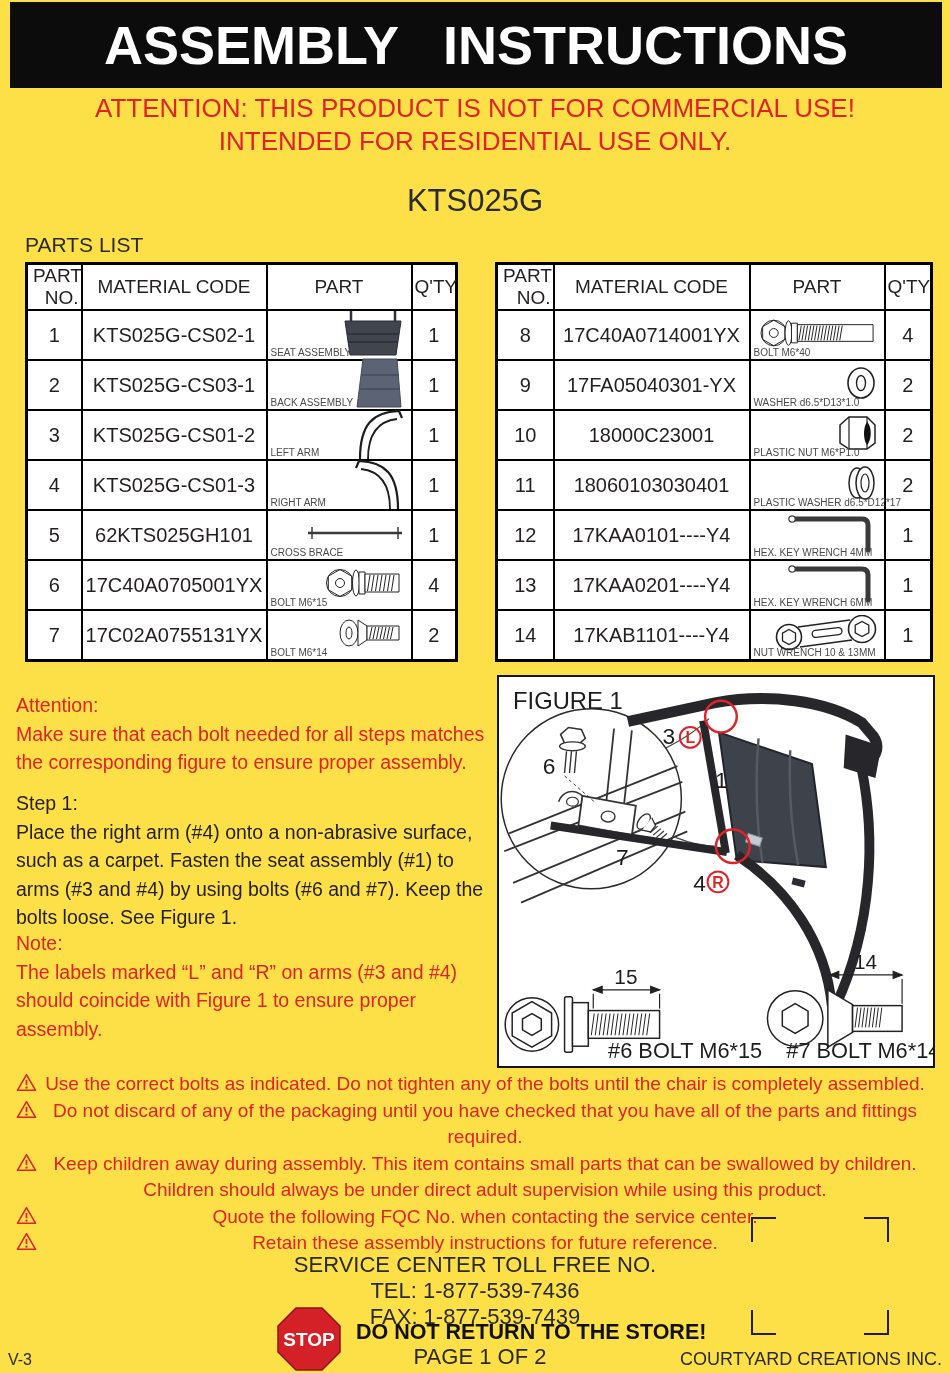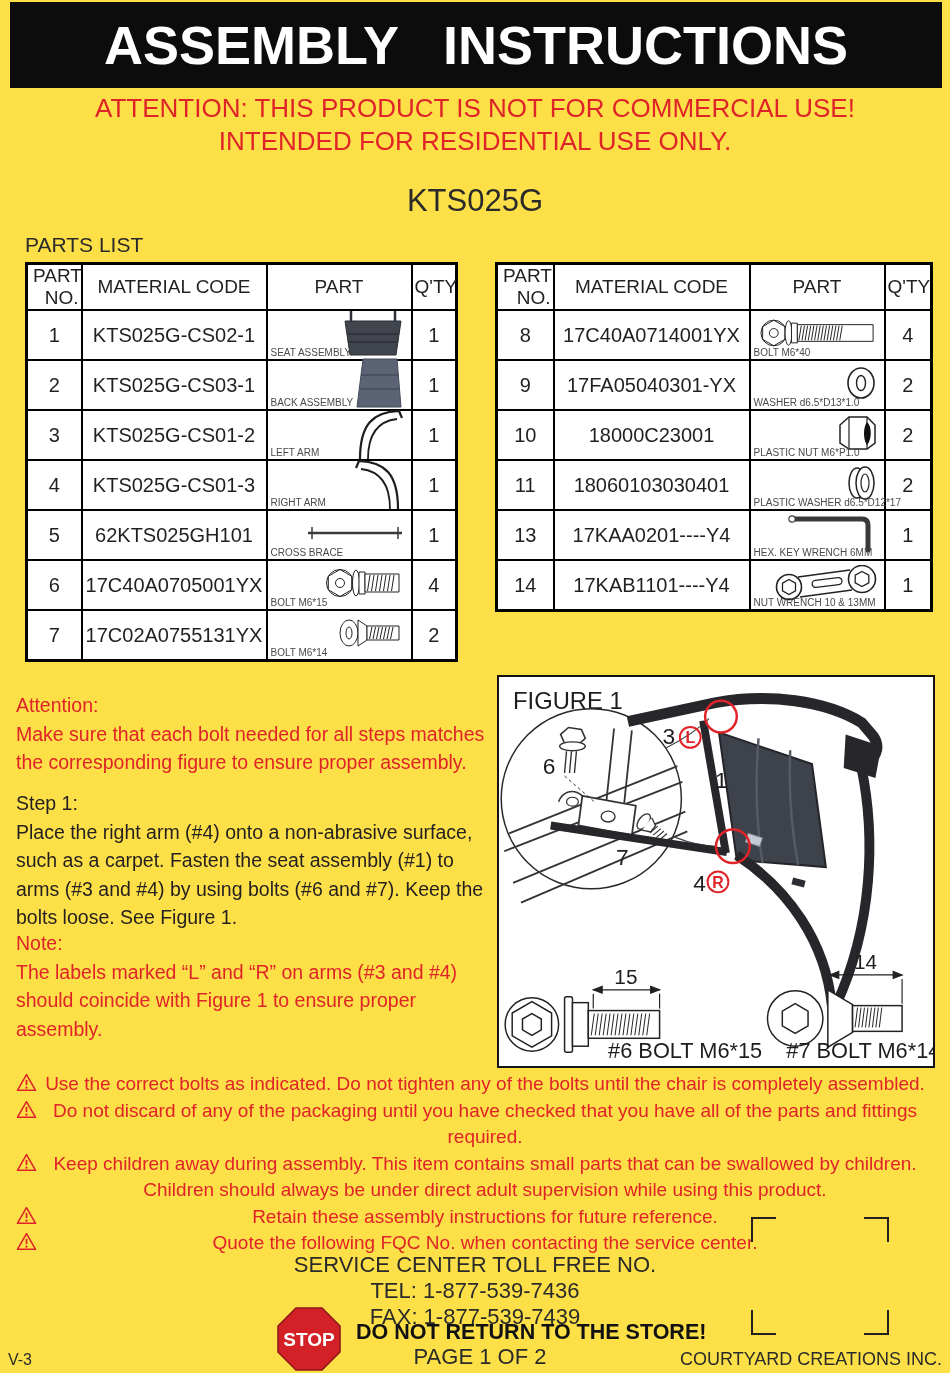--- a/index.html
+++ b/index.html
@@ -258,20 +258,32 @@
           <td>18060103030401</td>
           <td class="c-part">
             <span class="part-icon"><svg viewBox="0 0 34 40" width="34" height="40">
                 <ellipse cx="13" cy="20" rx="8" ry="15" fill="#fff" stroke="#222" stroke-width="1.5"></ellipse>
                 <ellipse cx="21" cy="20" rx="9" ry="16" fill="#fff" stroke="#222" stroke-width="1.5"></ellipse>
                 <ellipse cx="21" cy="20" rx="4" ry="9" fill="none" stroke="#222" stroke-width="1.2"></ellipse>
               </svg></span>
             <span class="part-cap">PLASTIC WASHER d6.5*D12*17</span>
           </td>
           <td>2</td>
+        </tr>
+        <tr>
+          <td>12</td>
+          <td>17KAA0101----Y4</td>
+          <td class="c-part">
+            <span class="part-icon"><svg viewBox="0 0 92 42" width="92" height="42">
+                <path d="M6 7 H76 Q82 7 82 13 V38" fill="none" stroke="#3a3a3a" stroke-width="5" stroke-linecap="round"></path>
+                <circle cx="6" cy="7" r="3.2" fill="#fff" stroke="#3a3a3a" stroke-width="1.2"></circle>
+              </svg></span>
+            <span class="part-cap">HEX. KEY WRENCH 4MM</span>
+          </td>
+          <td>1</td>
         </tr>
         <tr>
           <td>13</td>
           <td>17KAA0201----Y4</td>
           <td class="c-part">
             <span class="part-icon"><svg viewBox="0 0 92 42" width="92" height="42">
                 <path d="M6 7 H76 Q82 7 82 13 V38" fill="none" stroke="#3a3a3a" stroke-width="5" stroke-linecap="round"></path>
                 <circle cx="6" cy="7" r="3.2" fill="#fff" stroke="#3a3a3a" stroke-width="1.2"></circle>
               </svg></span>
             <span class="part-cap">HEX. KEY WRENCH 6MM</span>
@@ -436,29 +448,29 @@
             <circle cx="12" cy="17" r="1.3" fill="#e02329"></circle>
           </svg></span>
         <span class="w-text">Keep children away during assembly. This item contains small parts that can be swallowed by children. Children should always be under direct adult supervision while using this product.</span>
       </div>
       <div class="warn-item">
         <span class="w-icon"><svg viewBox="0 0 24 22" width="21" height="19">
             <path d="M12 2 L22.5 20 H1.5 Z" fill="none" stroke="#e02329" stroke-width="1.8" stroke-linejoin="round"></path>
             <line x1="12" y1="8" x2="12" y2="14" stroke="#e02329" stroke-width="2"></line>
             <circle cx="12" cy="17" r="1.3" fill="#e02329"></circle>
           </svg></span>
-        <span class="w-text">Retain these assembly instructions for future reference.</span>
+        <span class="w-text">Quote the following FQC No. when contacting the service center.</span>
       </div>
       <div class="warn-item">
         <span class="w-icon"><svg viewBox="0 0 24 22" width="21" height="19">
             <path d="M12 2 L22.5 20 H1.5 Z" fill="none" stroke="#e02329" stroke-width="1.8" stroke-linejoin="round"></path>
             <line x1="12" y1="8" x2="12" y2="14" stroke="#e02329" stroke-width="2"></line>
             <circle cx="12" cy="17" r="1.3" fill="#e02329"></circle>
           </svg></span>
-        <span class="w-text">Quote the following FQC No. when contacting the service center.</span>
+        <span class="w-text">Retain these assembly instructions for future reference.</span>
       </div>
     </div>
 
   <div class="abs service">
     <div>SERVICE CENTER TOLL FREE NO.</div>
     <div>TEL: 1-877-539-7436</div>
     <div>FAX: 1-877-539-7439</div>
   </div>
 
   <div class="abs stop-wrap">

